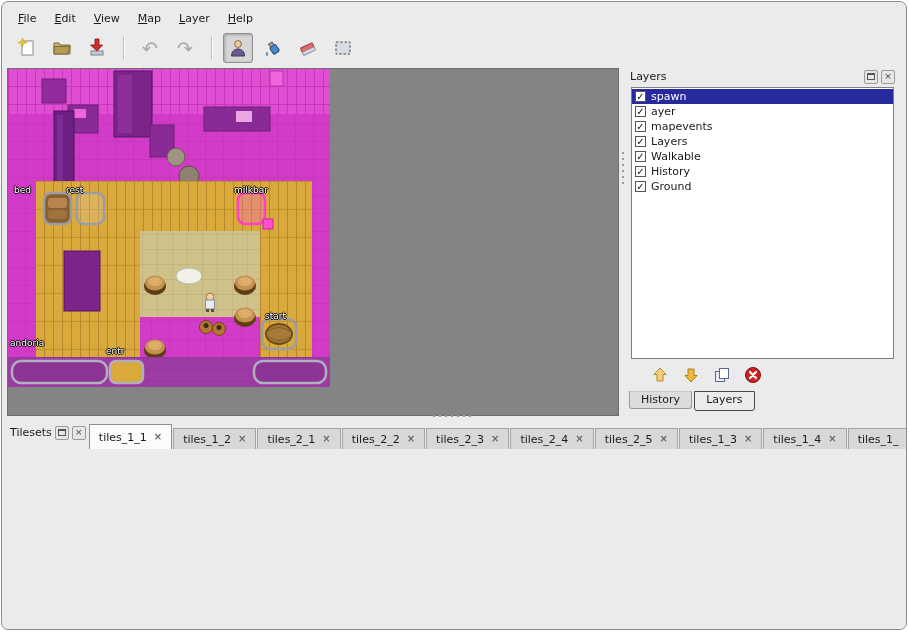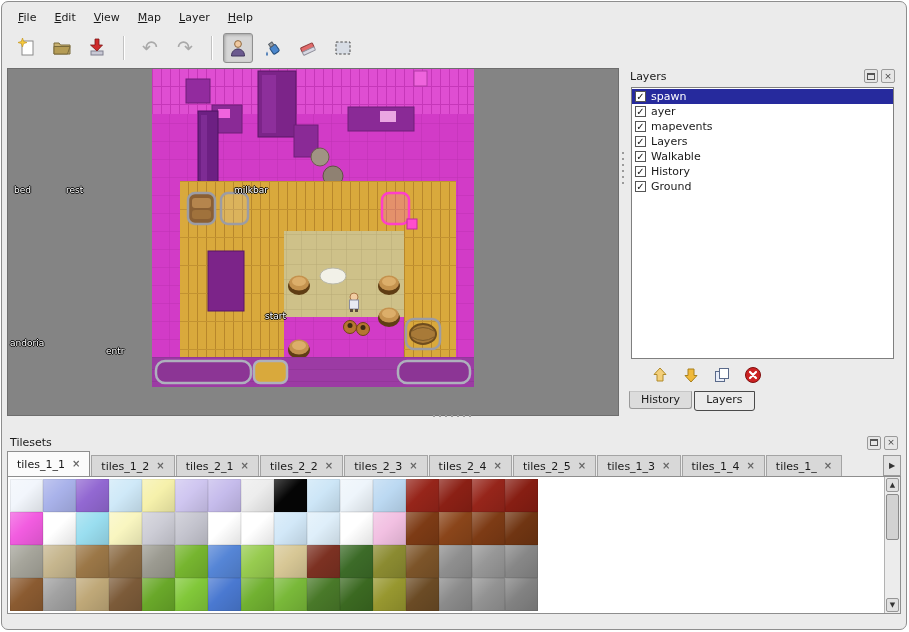--- a/index.html
+++ b/index.html
@@ -15,21 +15,21 @@
   
   .toolbar{height:36px;display:flex;align-items:center;padding:0 10px;gap:5px;}
   .tbtn{width:30px;height:30px;display:flex;align-items:center;justify-content:center;border:1px solid transparent;border-radius:3px;}
   .tbtn.pressed{background:#d6d6d6;border:1px solid #8f8f8f;box-shadow:inset 1px 1px 3px rgba(0,0,0,.25);}
   .tsep{width:1px;height:24px;background:#c2c2c2;box-shadow:1px 0 0 #fff;margin:0 6px;}
   .glyph{font-size:19px;line-height:1;color:#555;}
   .glyph.dis{color:#a9a9a9;}
 
   
   .main{height:344px;display:flex;padding:0 5px;margin-top:2px;}
-  .map-view{position:relative;width:612px;height:348px;background:#848484;border:1px solid #6e6e6e;overflow:hidden;text-align:center;}
+  .map-view{position:relative;width:612px;height:348px;background:#848484;border:1px solid #6e6e6e;overflow:hidden;}
   .maplabel{position:absolute;font-size:9px;color:#fff;white-space:nowrap;text-shadow:-1px 0 0 #000,1px 0 0 #000,0 -1px 0 #000,0 1px 0 #000;}
   .vsplit{width:8px;position:relative;}
   .vsplit .dots{position:absolute;left:3px;top:82px;width:2px;height:34px;background:repeating-linear-gradient(0deg,#9a9a9a 0 2px,transparent 2px 6px);}
 
   
   .dock{width:271px;display:flex;flex-direction:column;}
   .dock-title{height:17px;display:flex;align-items:center;padding:0 3px;}
   .dock-title .ttl{flex:1;}
   .dbtn{width:14px;height:14px;border:1px solid #9a9a9a;background:#e6e6e6;border-radius:2px;display:flex;align-items:center;justify-content:center;margin-left:3px;font-size:9px;color:#444;line-height:1;}
   .floatg{width:8px;height:7px;border:1px solid #555;border-top-width:2px;display:block;}
@@ -51,21 +51,21 @@
 
   .dtabs{height:21px;display:flex;align-items:flex-start;padding-left:2px;gap:2px;}
   .dtab{height:18px;padding:1px 11px 0;background:#dcdcdc;border:1px solid #9a9a9a;border-top-color:#c6c6c6;border-radius:0 0 3px 3px;}
   .dtab.active{background:#ebebeb;border:1px solid #4a4a4a;height:20px;}
 
   
   .hsplit{height:8px;position:relative;}
   .hsplit .dots{position:absolute;left:50%;top:3px;width:42px;height:2px;margin-left:-21px;background:repeating-linear-gradient(90deg,#9a9a9a 0 2px,transparent 2px 6px);}
 
   
-  .tilesets{height:181px;margin:15px 5px;display:flex;flex-direction:column;}
+  .tilesets{height:181px;margin:4px 5px;display:flex;flex-direction:row;}
   .tabrow{height:25px;display:flex;align-items:flex-end;position:relative;padding-right:20px;}
   .ttabs{flex:1;display:flex;overflow:hidden;align-items:flex-end;}
   .ttab{flex:0 0 auto;height:21px;display:flex;align-items:center;padding:0 9px;background:#d8d8d8;border:1px solid #a4a4a4;border-bottom:none;margin-right:1px;white-space:nowrap;}
   .ttab.active{height:25px;background:#fbfbfb;border-color:#8e8e8e;position:relative;z-index:2;}
   .tclose{margin-left:7px;font-size:10px;font-weight:bold;color:#666;line-height:1;}
   .tscroll{position:absolute;right:0;bottom:0;width:18px;height:21px;border:1px solid #9a9a9a;background:#e2e2e2;display:flex;align-items:center;justify-content:center;font-size:8px;color:#333;}
 
   .tiles-area{flex:1;background:#fff;border:1px solid #8e8e8e;position:relative;overflow:hidden;}
   .tile-grid{position:absolute;left:2px;top:2px;display:grid;grid-template-columns:repeat(16,33px);grid-auto-rows:33px;}
   .tile{position:relative;box-shadow:inset 0 0 0 1px rgba(0,0,0,.07);}

